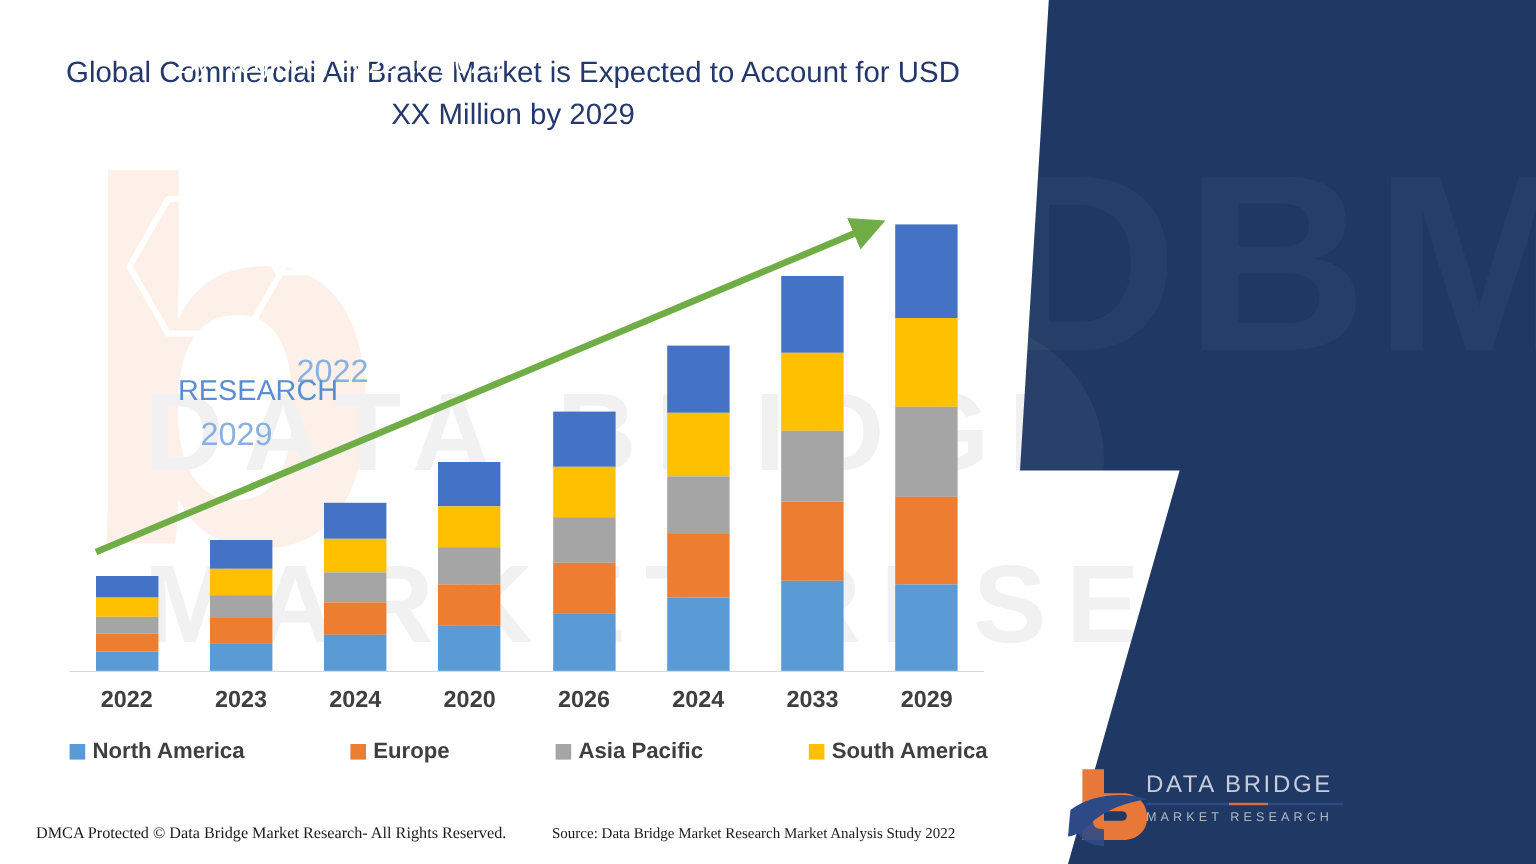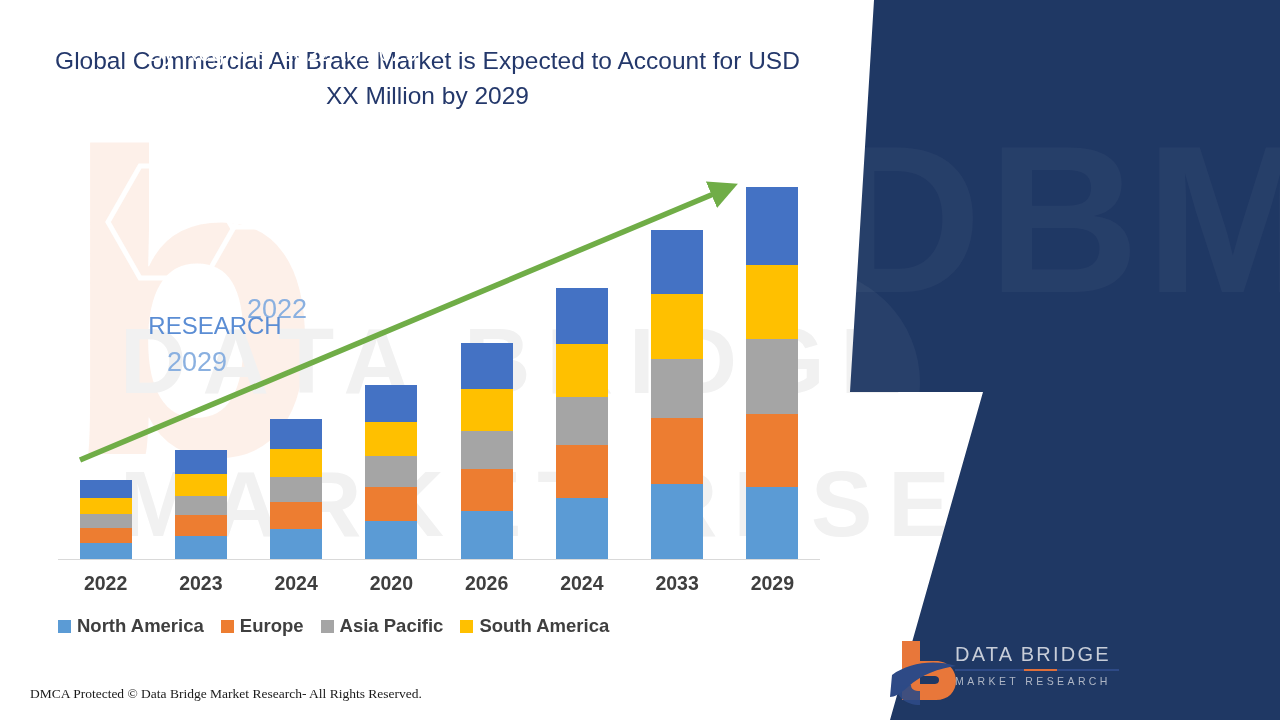--- a/index.html
+++ b/index.html
@@ -107,21 +107,21 @@
     color: #3f3f3f;
   }
 
   
   #legend {
     position: absolute;
     left: 58px;
     top: 615px;
     width: 765px;
     display: flex;
-    justify-content: flex-start;
+    justify-content: space-between;
     align-items: center;
     gap: 17px;
   }
   .legend-item { display: flex; align-items: center; gap: 6px; }
   .legend-swatch { width: 13px; height: 13px; display:block; }
   .legend-label {
     font-size: 18.5px;
     font-weight: 700;
     color: #3f3f3f;
     white-space: nowrap;
@@ -329,20 +329,21 @@
         <span class="legend-swatch" style="background: rgb(165, 165, 165);"></span>
         <span class="legend-label">Asia Pacific</span>
       </div>
       <div class="legend-item">
         <span class="legend-swatch" style="background: rgb(255, 192, 0);"></span>
         <span class="legend-label">South America</span>
       </div>
     </div>
 
   <div id="footer-left">DMCA Protected © Data Bridge Market Research- All Rights Reserved.</div>
+  <div id="footer-source">Source: Data Bridge Market Research Market Analysis Study 2022</div>
 </div>
 
 <div id="side-panel">
   <div id="side-wm">DBMR</div>
   <div id="side-circle"></div>
 </div>
 
 <div id="side-title">
   <span class="l1">Global Commercial Air Brake Market,</span>
   <span class="l2">By Regions, 2022 to 2029</span>

